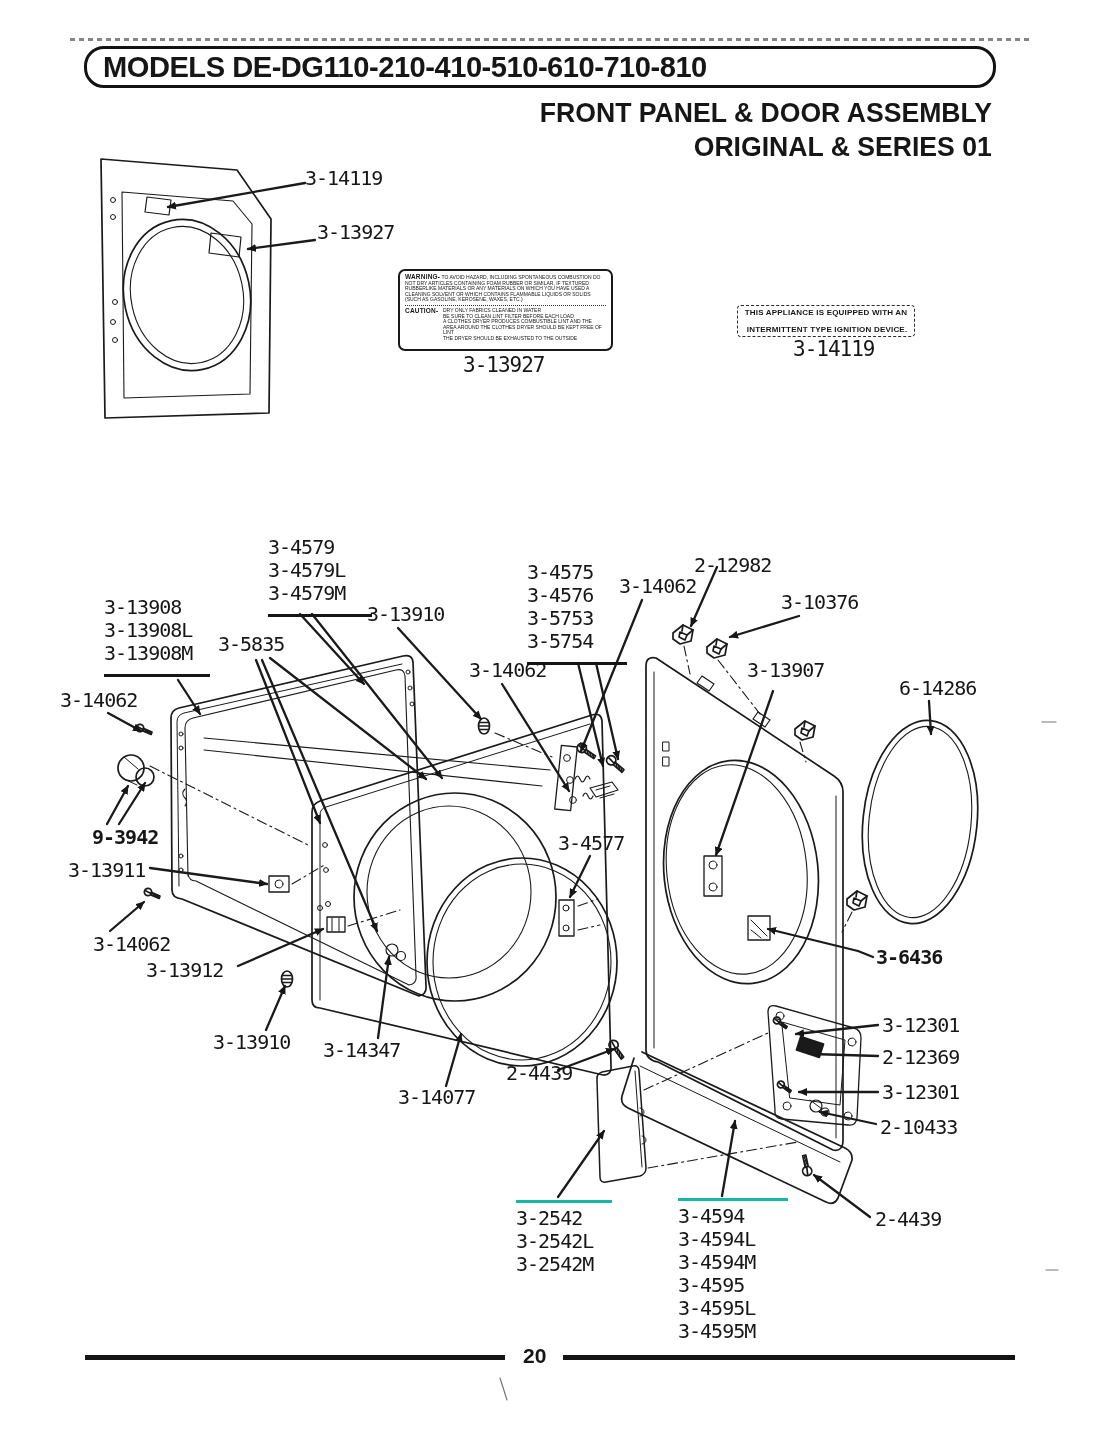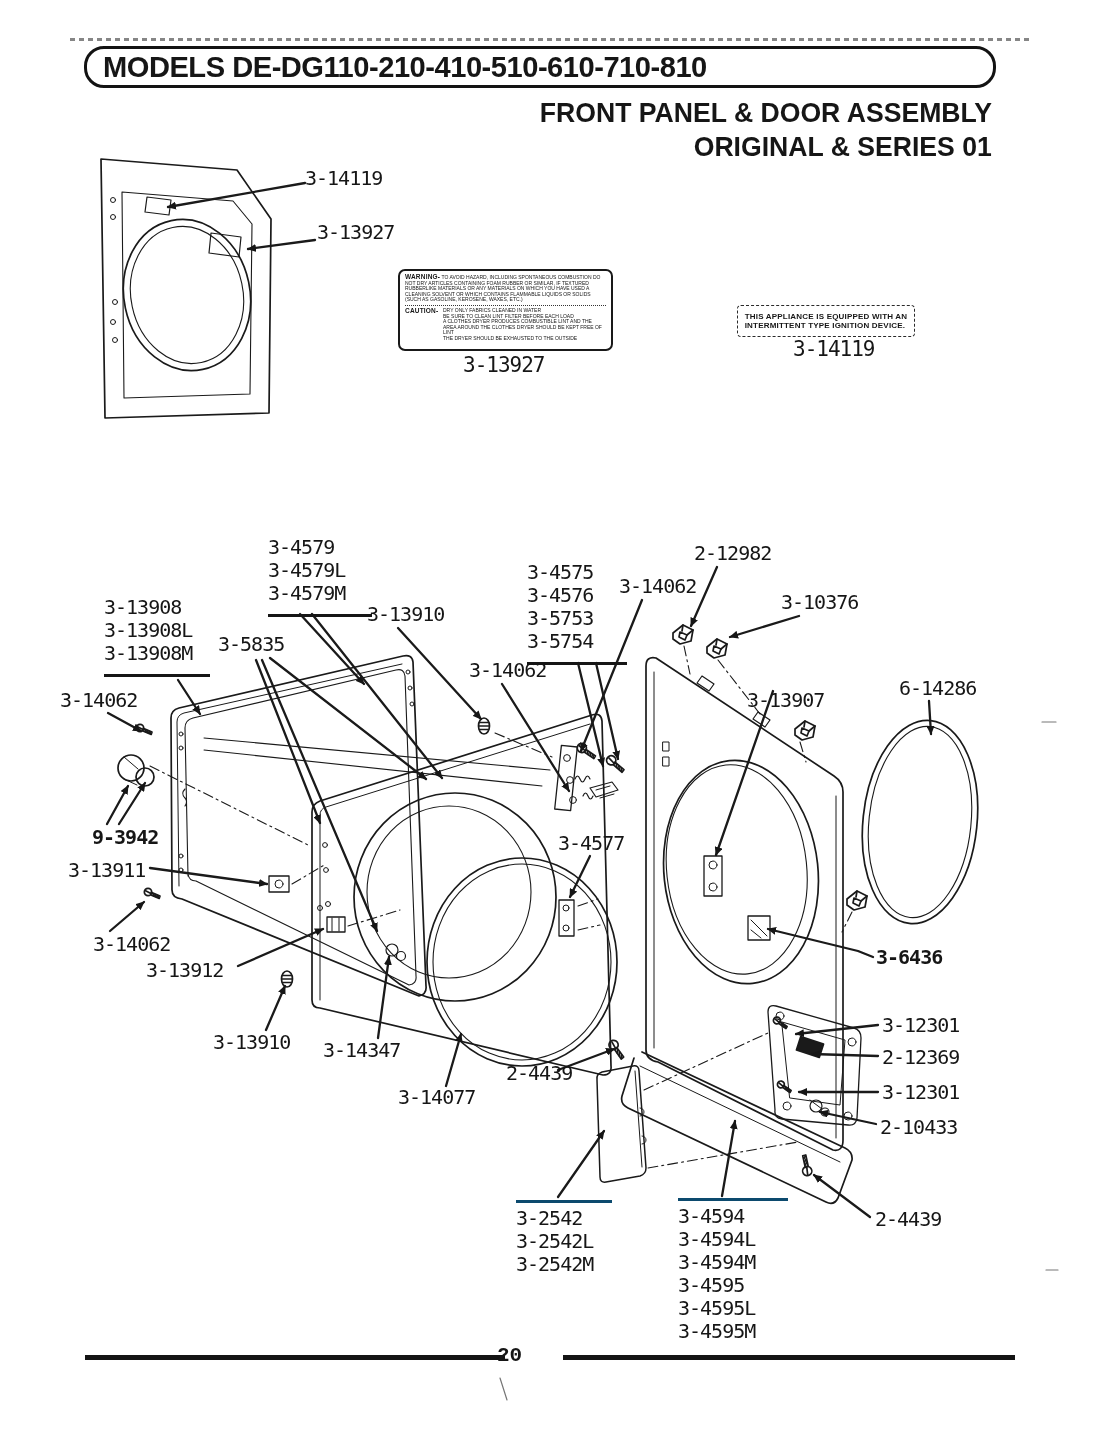--- a/index.html
+++ b/index.html
@@ -14,38 +14,38 @@
   #sub1{top:97px;font-size:28px;}
   #sub2{top:131px;font-size:28px;}
   
   #scanline{left:70px;top:38px;width:960px;height:3px;
     background:repeating-linear-gradient(90deg,#222 0 5px,transparent 5px 9px);opacity:.55;}
   
   .callout{position:absolute;font-family:"DejaVu Sans Mono",monospace;font-size:20px;line-height:23px;
     color:#161616;white-space:pre-line;letter-spacing:-1px;}
   .callout.bold{font-weight:700;}
   .rule-under{border-bottom:3px solid #161616;padding-bottom:9px;}
-  .rule-over{border-top:3px solid #0c4a6e;padding-top:4px;}
+  .rule-over{border-top:3px solid #14b8a6;padding-top:4px;}
   
   #warn-box{left:398px;top:269px;width:215px;height:82px;border:2px solid #191919;border-radius:7px;
     box-sizing:border-box;padding:3px 5px 2px 5px;font-size:5px;line-height:5.6px;overflow:hidden;}
   #warn-box .sec1{display:block;}
   #warn-box .hd{font-weight:700;font-size:6.5px;letter-spacing:.2px;}
   #warn-box .divider{border-top:1px dotted #333;margin:2px 0 2px 0;}
   #warn-box .sec2{display:flex;gap:4px;}
   #warn-box .sec2 .hd{flex:0 0 34px;}
   #warn-box .body{flex:1;white-space:pre-line;}
   
   #ign-box{left:737px;top:305px;width:178px;height:32px;border:1.5px dashed #2a2a2a;border-radius:4px;
-    box-sizing:border-box;display:flex;align-items:center;justify-content:center;text-align:left;
-    font-size:8px;line-height:9px;font-weight:600;white-space:pre-line;letter-spacing:.2px;}
+    box-sizing:border-box;display:flex;align-items:center;justify-content:center;text-align:right;
+    font-size:8px;line-height:17px;font-weight:600;white-space:pre-line;letter-spacing:.2px;}
   .pn-caption{position:absolute;font-family:"DejaVu Sans Mono",monospace;font-size:21px;letter-spacing:-1px;color:#161616;}
   
   .footer-rule{position:absolute;height:5px;background:#141414;}
-  #page-num{left:497px;top:1344px;font-size:21px;font-weight:700;font-family:Liberation Mono, monospace;}
+  #page-num{left:523px;top:1344px;font-size:21px;font-weight:700;font-family:Liberation Sans, sans-serif;}
   svg{position:absolute;left:0;top:0;}
   svg *{vector-effect:non-scaling-stroke;}
 </style>
 </head>
 <body>
 
 <svg width="1100" height="1440" viewBox="0 0 1100 1440">
   <defs>
     <marker id="ah" markerWidth="9" markerHeight="8" refX="8" refY="4" orient="auto" markerUnits="userSpaceOnUse">
       <path d="M0,0 L9,4 L0,8 Z" fill="#161616"></path>
@@ -325,23 +325,23 @@
 <div class="callout rule-under" style="left:104px;top:596px;width:106px">3-13908
 3-13908L
 3-13908M</div>
 <div class="callout" style="left:218px;top:633px">3-5835</div>
 <div class="callout" style="left:367px;top:603px">3-13910</div>
 <div class="callout rule-under" style="left:527px;top:561px;width:100px">3-4575
 3-4576
 3-5753
 3-5754</div>
 <div class="callout" style="left:619px;top:575px">3-14062</div>
-<div class="callout" style="left:694px;top:542px">2-12982</div>
+<div class="callout" style="left:694px;top:554px">2-12982</div>
 <div class="callout" style="left:781px;top:591px">3-10376</div>
-<div class="callout" style="left:747px;top:689px">3-13907</div>
+<div class="callout" style="left:747px;top:659px">3-13907</div>
 <div class="callout" style="left:899px;top:677px">6-14286</div>
 <div class="callout" style="left:469px;top:659px">3-14062</div>
 <div class="callout" style="left:60px;top:689px">3-14062</div>
 <div class="callout bold" style="left:92px;top:826px">9-3942</div>
 <div class="callout" style="left:68px;top:859px">3-13911</div>
 <div class="callout" style="left:93px;top:933px">3-14062</div>
 <div class="callout" style="left:146px;top:959px">3-13912</div>
 <div class="callout" style="left:213px;top:1031px">3-13910</div>
 <div class="callout" style="left:323px;top:1039px">3-14347</div>
 <div class="callout" style="left:558px;top:832px">3-4577</div>

